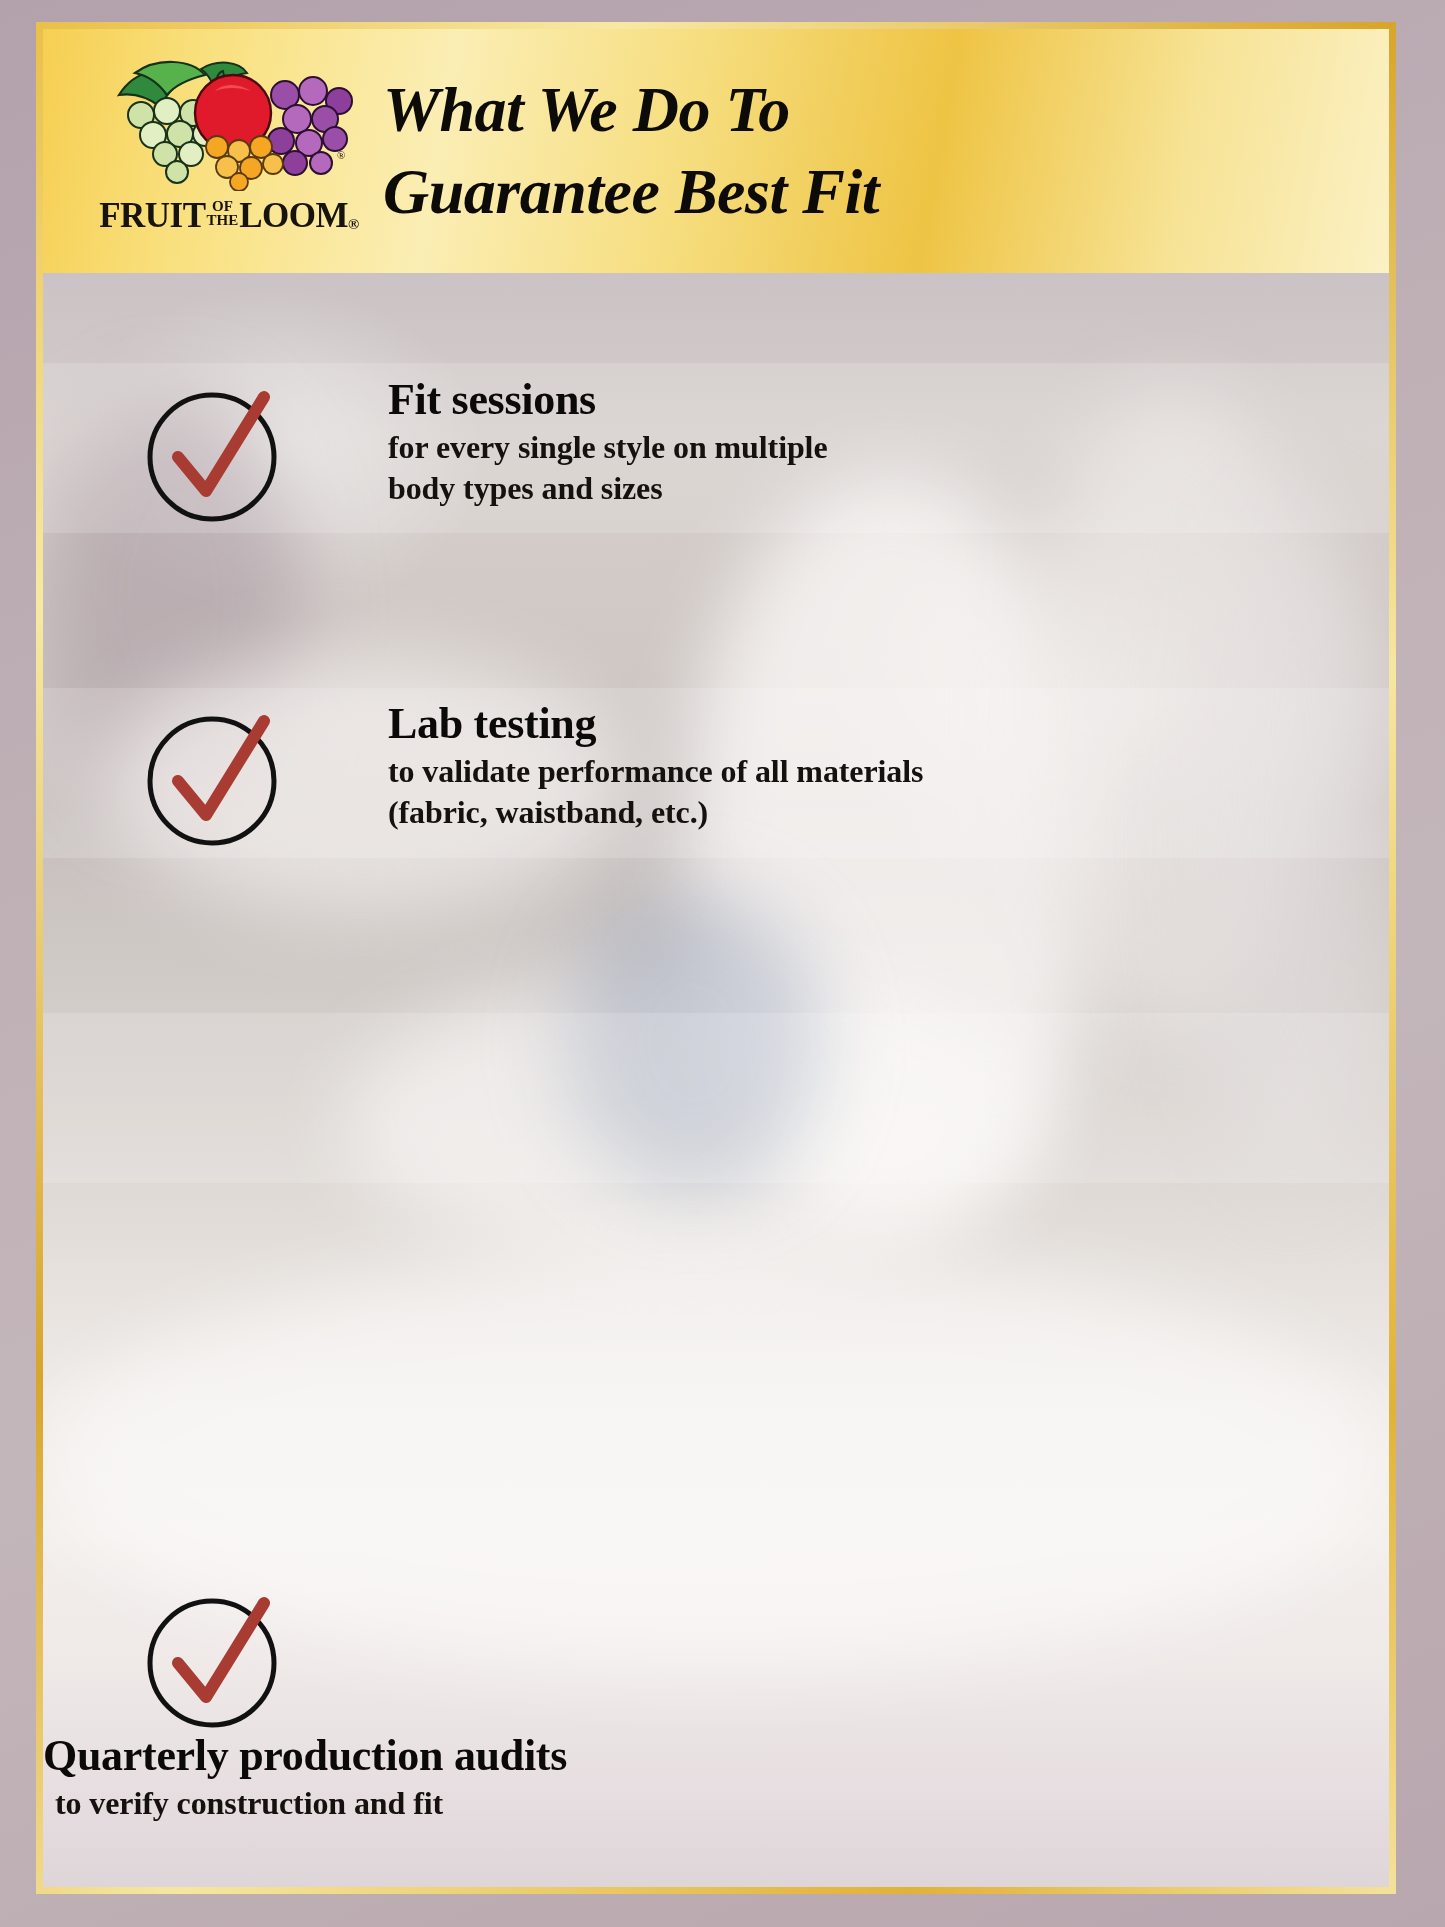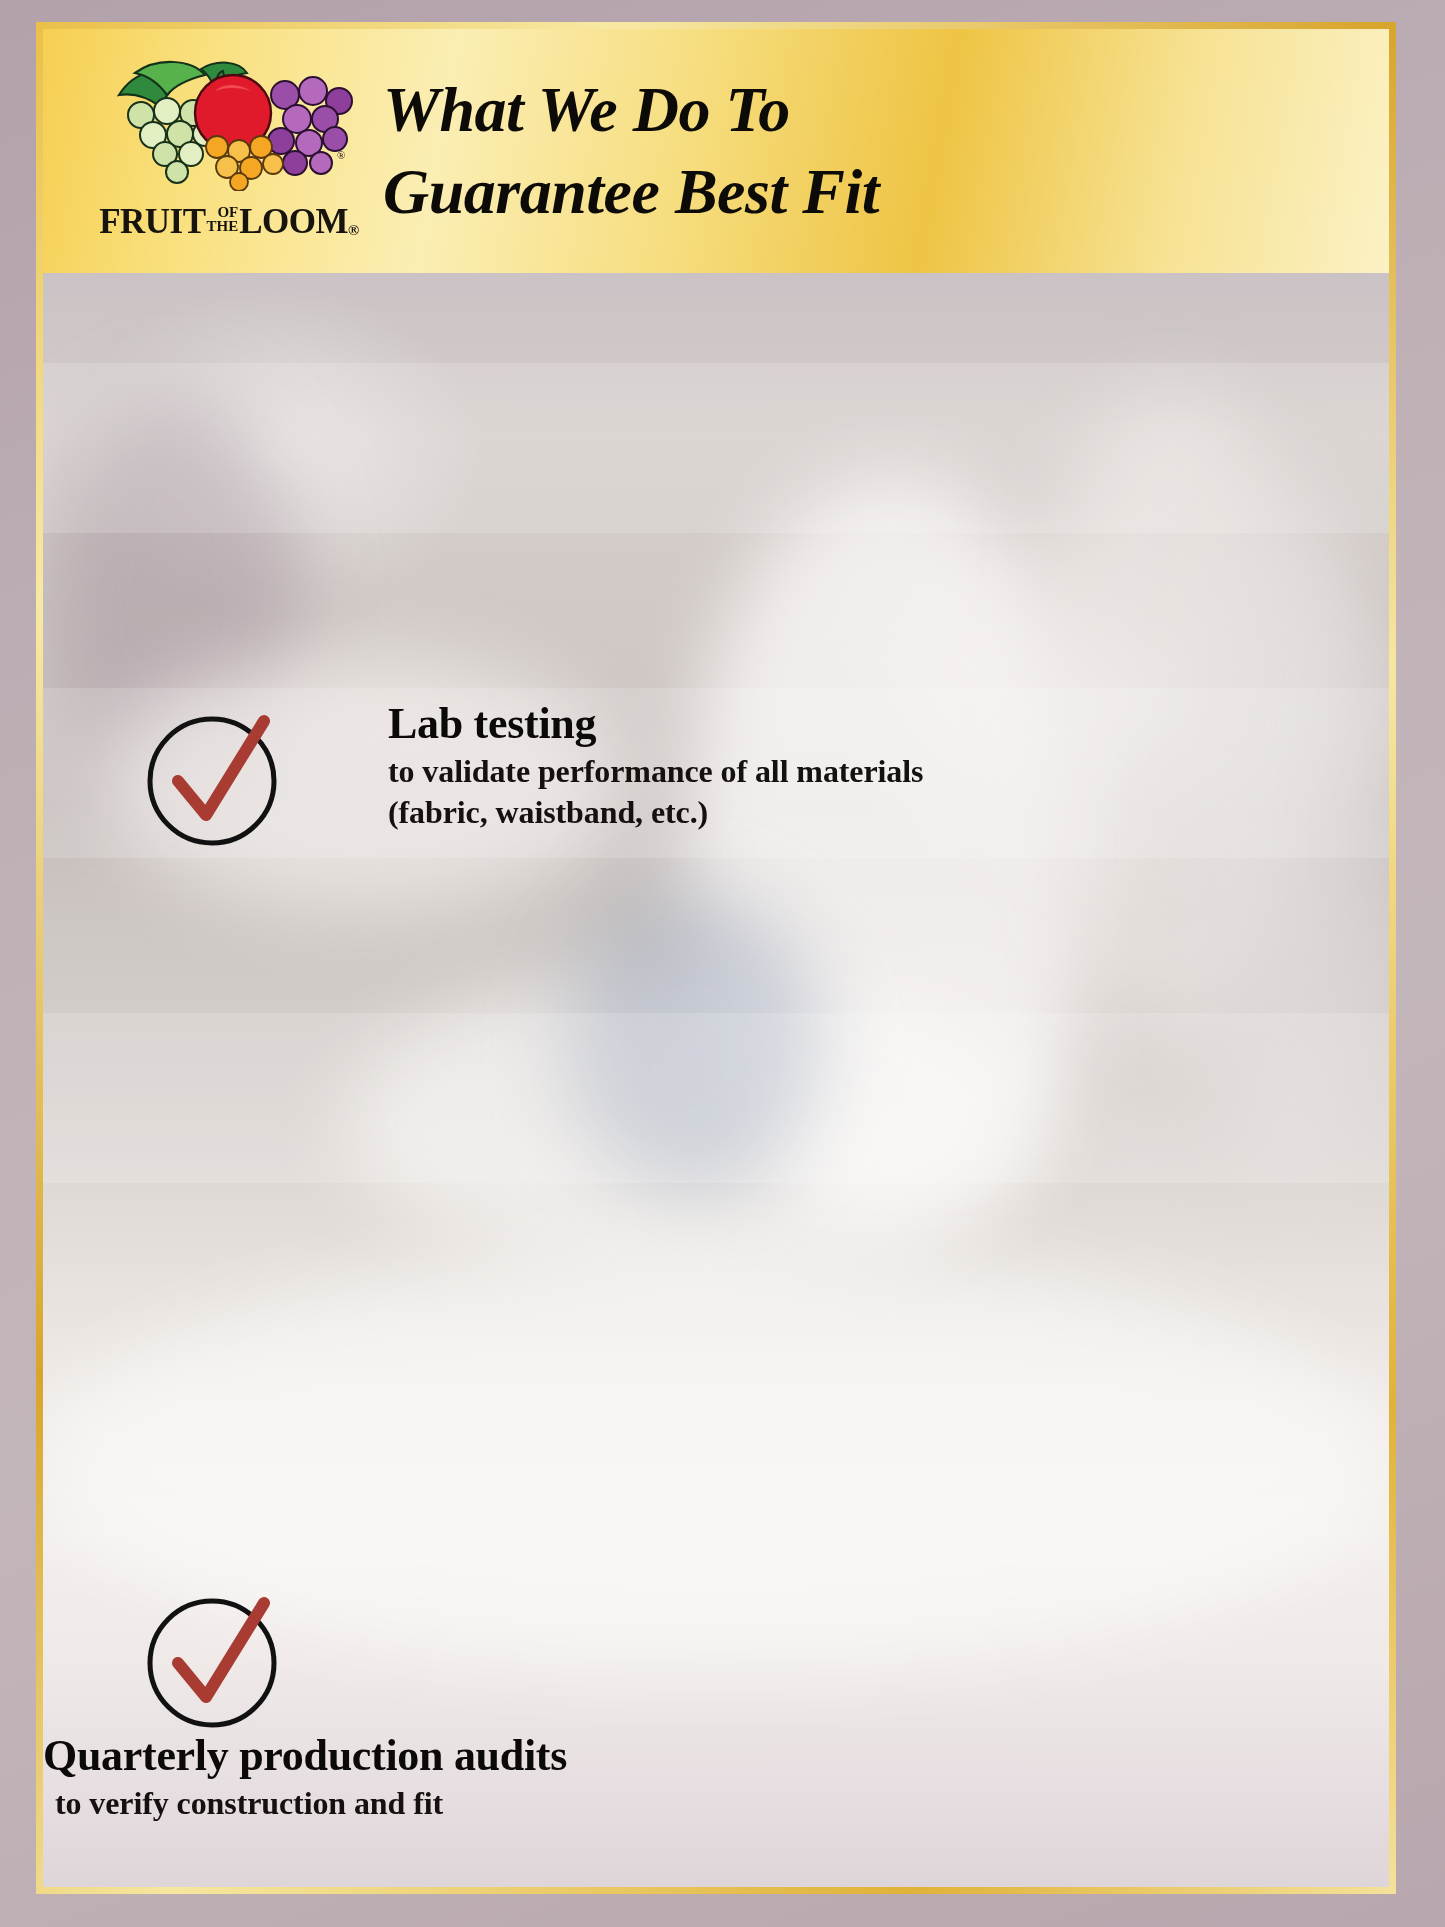--- a/index.html
+++ b/index.html
@@ -75,23 +75,23 @@
     font-size: 35px;
     letter-spacing: -0.5px;
     color: #17130f;
     white-space: nowrap;
   }
   .logo-text .small-stack {
     display: inline-block;
     font-size: 15px;
     line-height: 14px;
     vertical-align: 2px;
-    text-align: right;
+    text-align: center;
     letter-spacing: 0;
-    margin: 16px 1px;
+    margin: 10px 1px;
   }
   .logo-text .reg {
     font-size: 15px;
     vertical-align: -2px;
   }
 
   .header-title {
     flex: 1;
     padding-right: 40px;
     padding-left: 10px;
@@ -271,20 +271,33 @@
       </div>
     </div>
     <div class="header-title">
       <div>What We Do To</div>
       <div>Guarantee Best Fit</div>
     </div>
   </div>
 
   <div class="checklist">
 
+    <div class="row" style="top:104px;">
+      <div class="check-cell">
+        <svg class="check-icon" viewBox="0 0 148 148">
+          <circle cx="70" cy="78" r="62" fill="none" stroke="#111111" stroke-width="5"></circle>
+          <path d="M36 78 L64 112 L122 18" fill="none" stroke="#a83b32" stroke-width="12" stroke-linecap="round" stroke-linejoin="round"></path>
+        </svg>
+      </div>
+      <div class="text-cell">
+        <p class="item-title">Fit sessions</p>
+        <p class="item-sub">for every single style on multiple</p>
+        <p class="item-sub">body types and sizes</p>
+      </div>
+    </div>
 
     <div class="row" style="top:428px;">
       <div class="check-cell">
         <svg class="check-icon" viewBox="0 0 148 148">
           <circle cx="70" cy="78" r="62" fill="none" stroke="#111111" stroke-width="5"></circle>
           <path d="M36 78 L64 112 L122 18" fill="none" stroke="#a83b32" stroke-width="12" stroke-linecap="round" stroke-linejoin="round"></path>
         </svg>
       </div>
       <div class="text-cell">
         <p class="item-title">Lab testing</p>

